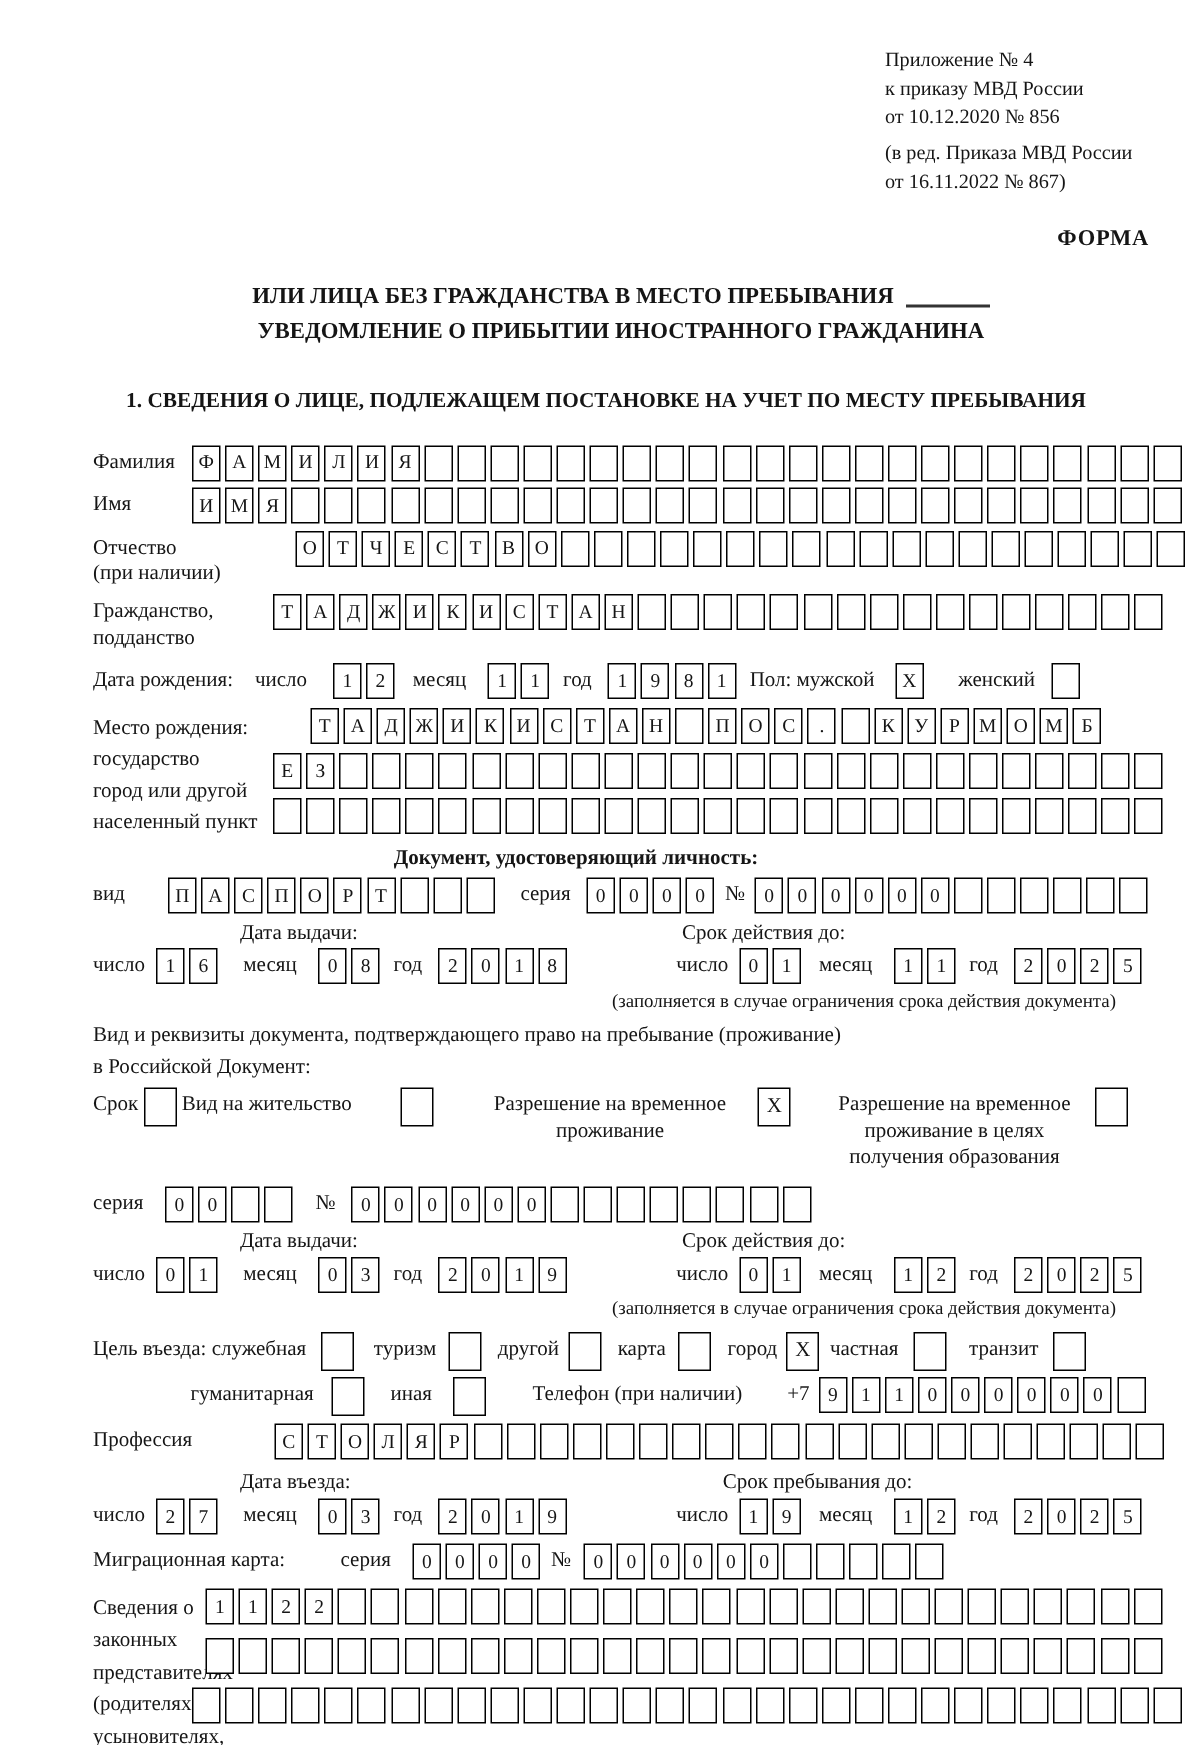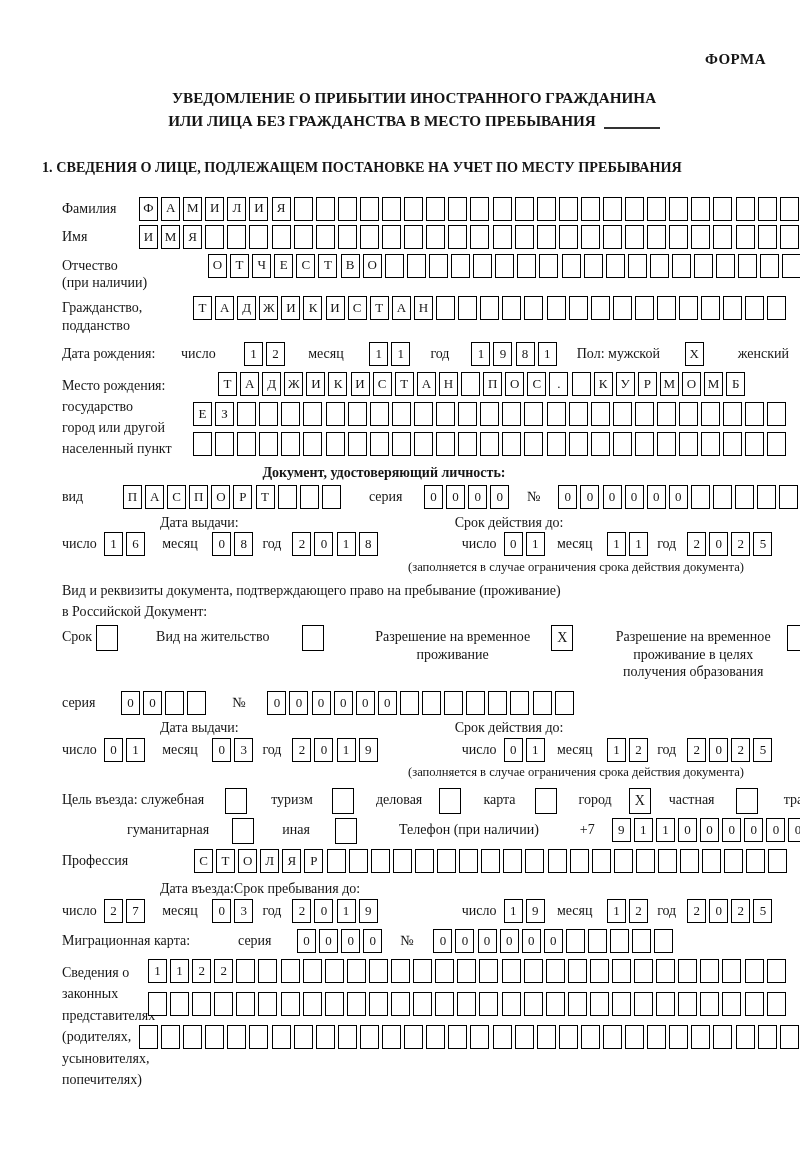--- a/index.html
+++ b/index.html
@@ -11,50 +11,55 @@
     padding:30px 34px 30px 62px;position:relative;
   }
   .pre{white-space:pre-line;}
   .b{font-weight:bold;}
   
   .hdr{margin-left:528px;font-size:13.5px;line-height:19px;}
   .hdr .amend{margin-top:5px;}
   .forma{text-align:right;font-weight:bold;font-size:15px;margin-top:20px;letter-spacing:.5px;}
   .title{text-align:center;font-weight:bold;font-size:15.2px;line-height:23px;margin-top:17px;}
   .uline{display:inline-block;width:56px;border-bottom:2.4px solid #333;transform:translateY(3px);margin-left:8px;}
-  .sec{font-weight:bold;font-size:14.2px;text-align:left;margin:27px 0 20px -20px;white-space:nowrap;}
+  .sec{font-weight:bold;font-size:14.2px;text-align:center;margin:27px 0 20px -20px;white-space:nowrap;}
   
   .boxrow{display:flex;flex:none;}
   .cell{
     box-sizing:border-box;flex:none;width:19px;height:24px;border:1.8px solid #000;
     margin-right:3.1px;display:flex;align-items:center;justify-content:center;
     font-size:13px;background:#fff;
   }
   .cell.cb{width:22px;height:26px;font-size:14px;}
-  .frow{display:flex;align-items:flex-start;margin-bottom:4.5px;gap:11px;}
+  .frow{display:flex;align-items:flex-start;margin-bottom:4.5px;}
   .lbl{flex:none;padding-top:3px;}
   .dgroup{display:flex;align-items:flex-start;}
   .dgroup .lbl{padding-top:3px;}
   .dlabels{display:flex;font-size:14px;margin-bottom:1px;}
   .note{font-size:12.6px;text-align:right;margin:-1px 22px 7px 0;}
   .ckpair{display:flex;align-items:flex-start;}
   .ctr{text-align:center;}
 </style>
 </head>
 <body>
 
 <div class="page">
 
   <div class="hdr">
+    <div class="pre">Приложение № 4
+к приказу МВД России
+от 10.12.2020 № 856</div>
+    <div class="pre amend">(в ред. Приказа МВД России
+от 16.11.2022 № 867)</div>
   </div>
   <div class="forma">ФОРМА</div>
 
   <div class="title">
+    <div><span>ИЛИ ЛИЦА БЕЗ ГРАЖДАНСТВА В МЕСТО ПРЕБЫВАНИЯ</span><span class="uline"></span></div>
     <div>УВЕДОМЛЕНИЕ О ПРИБЫТИИ ИНОСТРАННОГО ГРАЖДАНИНА</div>
-    <div><span>ИЛИ ЛИЦА БЕЗ ГРАЖДАНСТВА В МЕСТО ПРЕБЫВАНИЯ</span><span class="uline"></span></div>
   </div>
 
   <div class="sec">1. СВЕДЕНИЯ О ЛИЦЕ, ПОДЛЕЖАЩЕМ ПОСТАНОВКЕ НА УЧЕТ ПО МЕСТУ ПРЕБЫВАНИЯ</div>
 
   <div class="frow">
     <span class="lbl" style="width:66px">Фамилия</span>
     <div class="boxrow">
         <div class="cell">Ф</div>
         <div class="cell">А</div>
         <div class="cell">М</div>
@@ -403,21 +408,21 @@
   <div style="margin-bottom:3px">Вид и реквизиты документа, подтверждающего право на пребывание (проживание)</div>
   <div style="margin-bottom:5px">в Российской Документ:</div>
 
   <div class="frow">
     <div class="ckpair">
       <span class="lbl" style="width:34px">Срок</span>
       <div class="boxrow">
           <div class="cell cb"></div>
         </div>
     </div>
-    <div class="ckpair" style="margin-left:24px">
+    <div class="ckpair" style="">
       <span class="lbl" style="width:146px">Вид на жительство</span>
       <div class="boxrow">
           <div class="cell cb"></div>
         </div>
     </div>
     <div class="ckpair" style="margin-left:22px">
       <span class="lbl pre ctr" style="width:185px">Разрешение на временное
 проживание</span>
       <div class="boxrow" style="margin-left:6px">
           <div class="cell cb">X</div>
@@ -508,21 +513,21 @@
 
   <div class="frow">
     <span class="lbl">Цель въезда: служебная</span>
     <div class="boxrow" style="margin-left:10px">
         <div class="cell cb"></div>
       </div>
     <span class="lbl" style="margin-left:10px">туризм</span>
     <div class="boxrow" style="margin-left:8px">
         <div class="cell cb"></div>
       </div>
-    <span class="lbl" style="margin-left:8px">деловая</span>
+    <span class="lbl" style="margin-left:8px">другой</span>
     <div class="boxrow" style="margin-left:6px">
         <div class="cell cb"></div>
       </div>
     <span class="lbl" style="margin-left:8px">карта</span>
     <div class="boxrow" style="margin-left:8px">
         <div class="cell cb"></div>
       </div>
     <span class="lbl" style="margin-left:8px">город</span>
     <div class="boxrow" style="margin-left:6px">
         <div class="cell cb">X</div>
@@ -590,21 +595,21 @@
         <div class="cell"></div>
         <div class="cell"></div>
         <div class="cell"></div>
         <div class="cell"></div>
         <div class="cell"></div>
       </div>
   </div>
 
   <div class="dlabels" style="margin-top:7px">
     <span style="margin-left:98px">Дата въезда:</span>
-    <span style="">Срок пребывания до:</span>
+    <span style="margin-left:248px">Срок пребывания до:</span>
   </div>
   <div class="frow">
     <div class="dgroup">
       <span class="lbl" style="width:42px">число</span>
       <div class="boxrow">
           <div class="cell">2</div>
           <div class="cell">7</div>
         </div>
       <span class="lbl" style="margin-left:14px;width:50px">месяц</span>
       <div class="boxrow">

